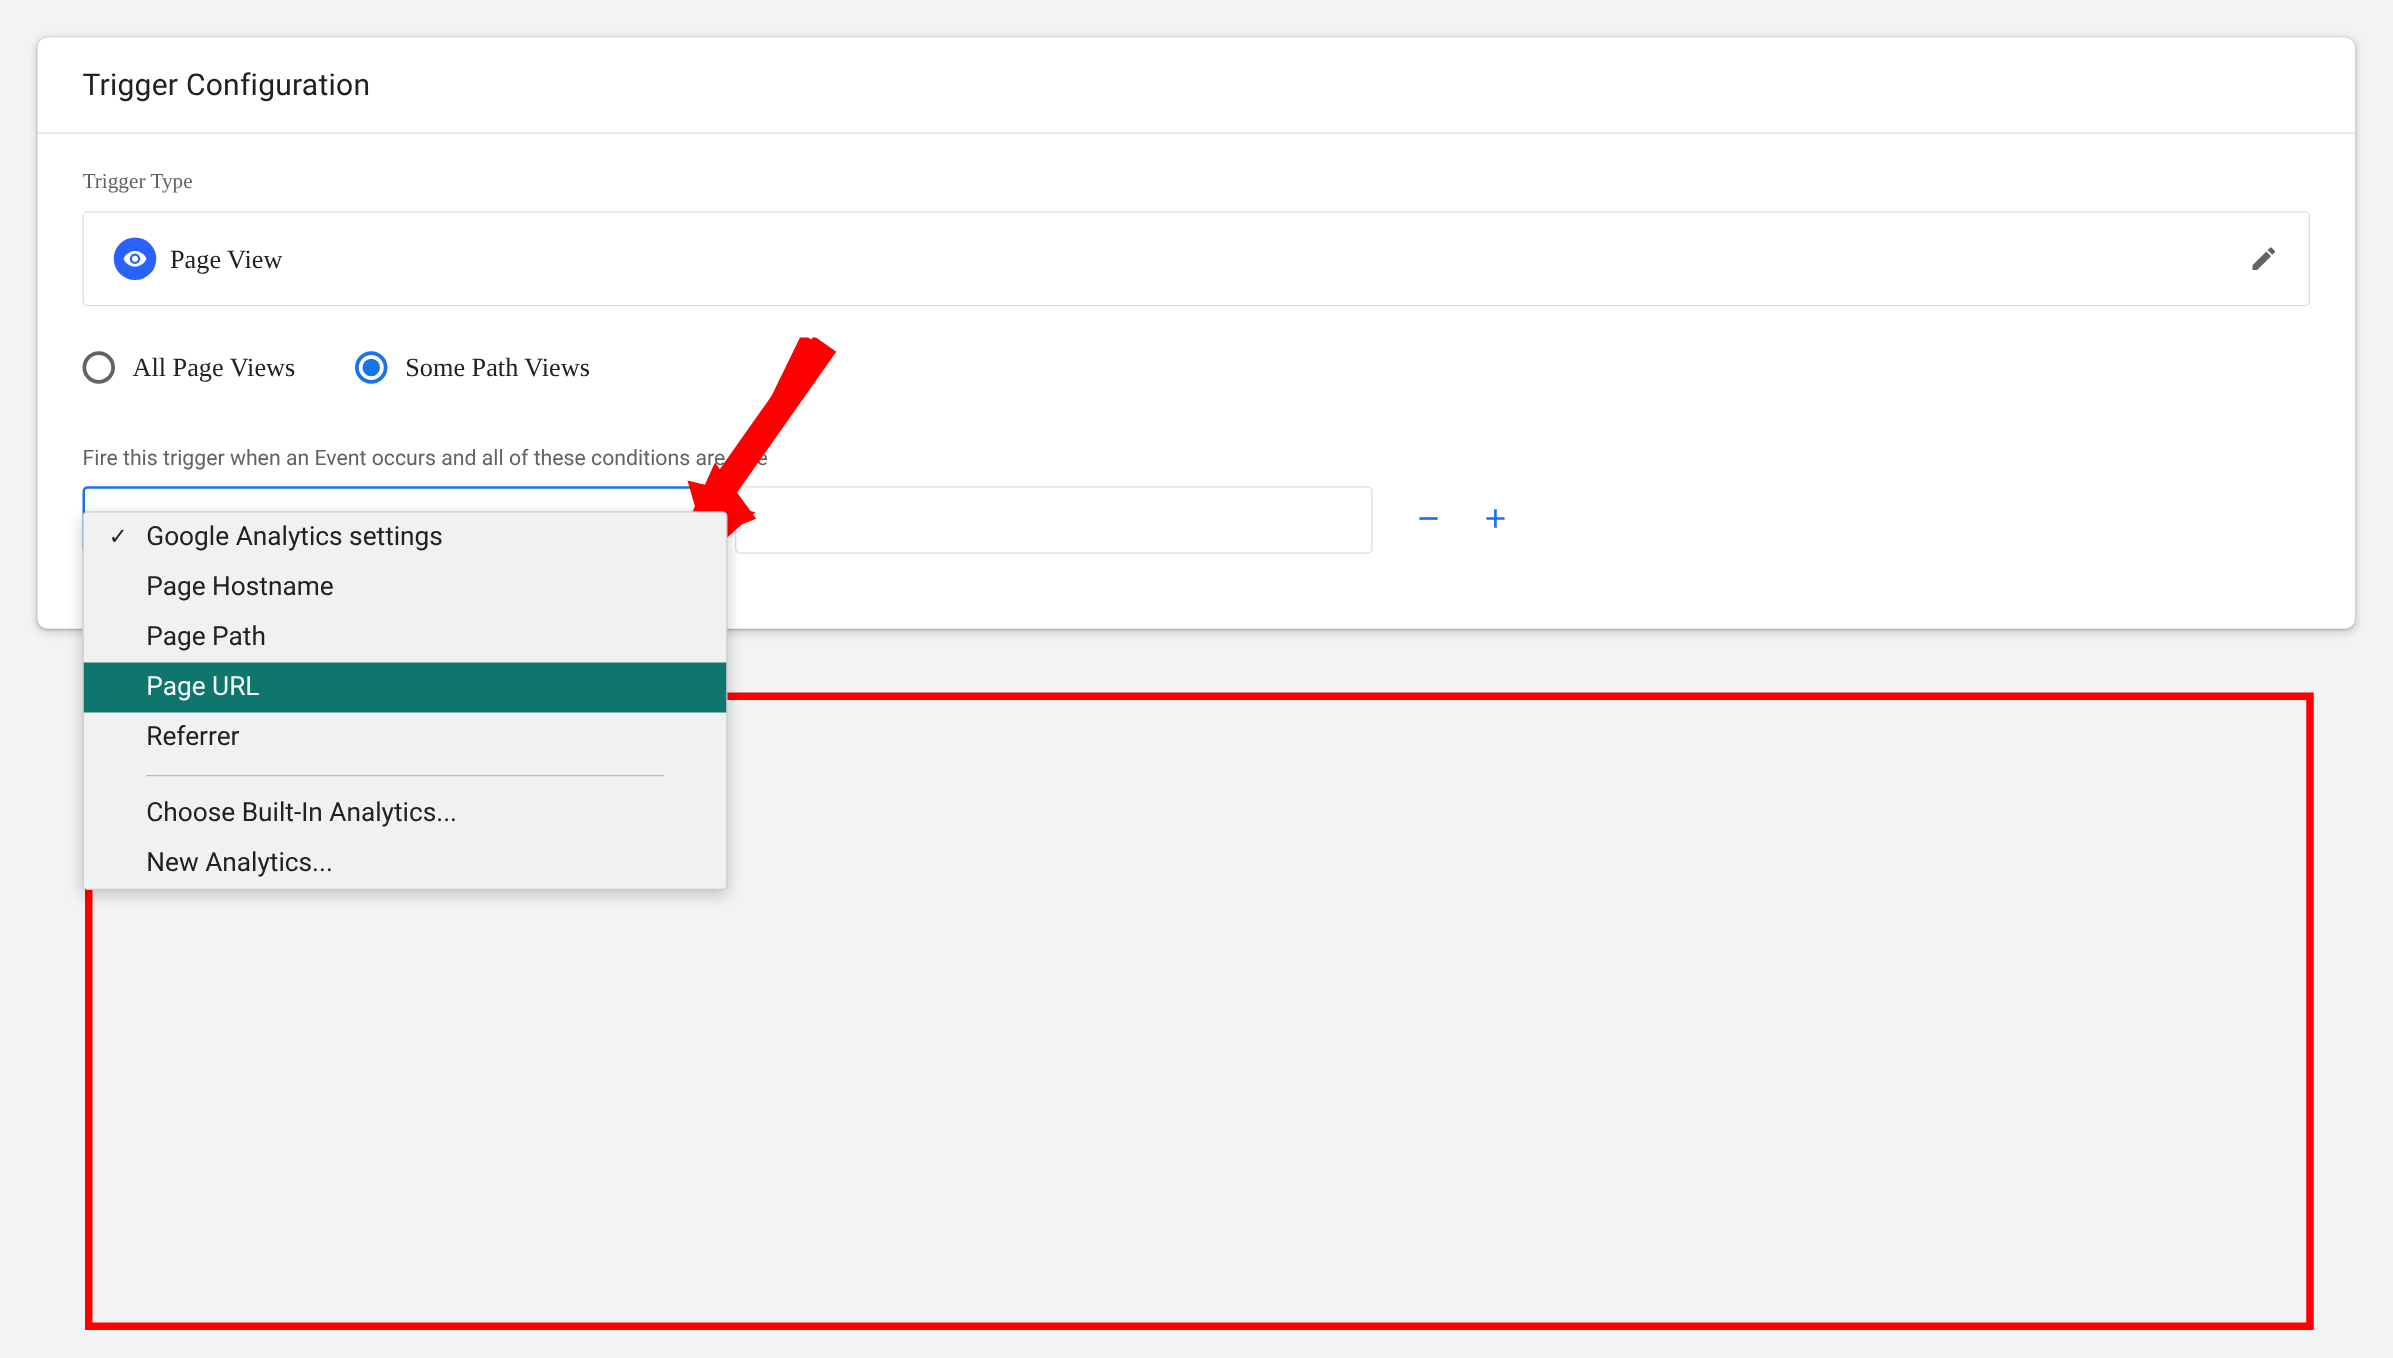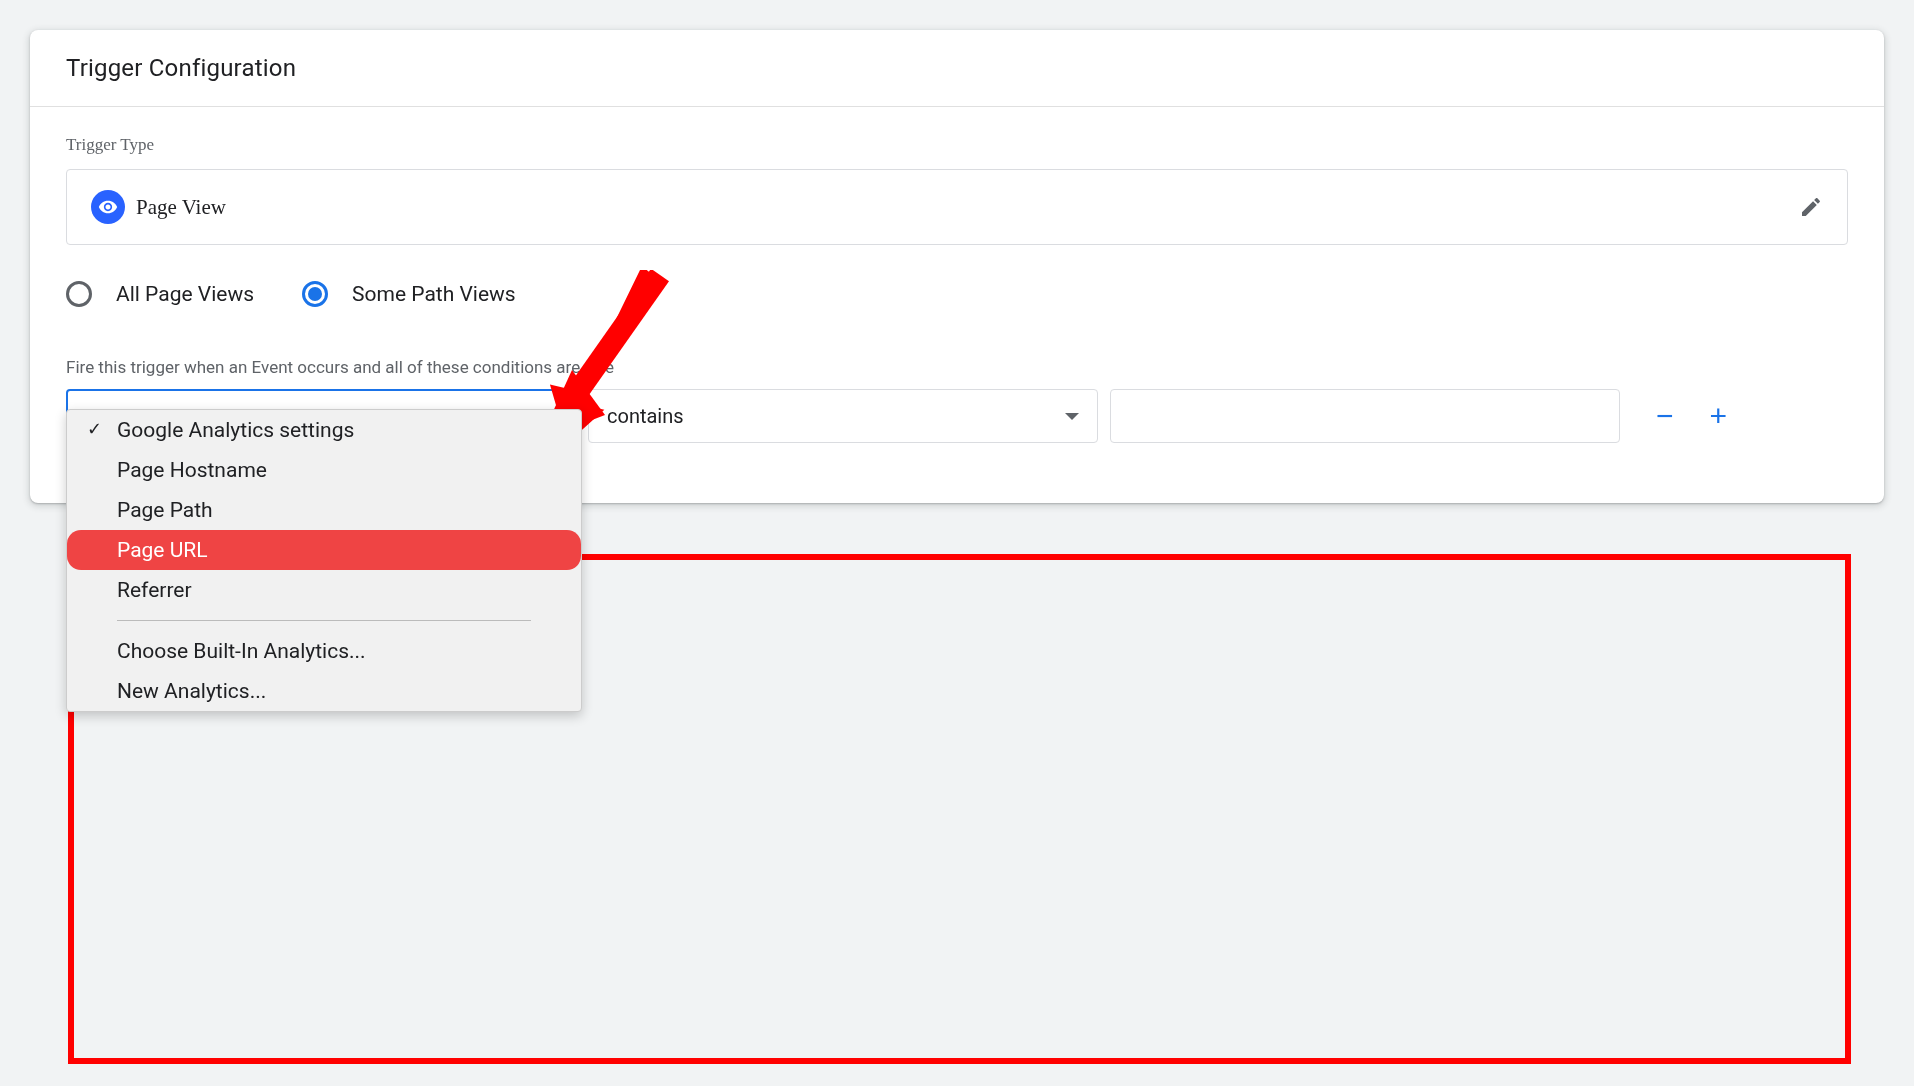--- a/index.html
+++ b/index.html
@@ -86,22 +86,23 @@
       padding: 0 36px;
     }
     .radio-group {
       display: flex;
       gap: 48px;
       margin-top: 16px;
     }
     .radio-option {
       display: flex;
       align-items: center;
-      gap: 24px;
-      cursor: pointer;
+      gap: 14px;
+      cursor: pointer;
+      font-family: Liberation Serif, serif;
     }
     .radio-circle {
       width: 26px;
       height: 26px;
       border-radius: 50%;
       display: flex;
       align-items: center;
       justify-content: center;
     }
     .radio-unchecked {
@@ -200,23 +201,22 @@
       cursor: pointer;
       position: relative;
     }
     .dropdown-item.checked::before {
       content: "✓";
       position: absolute;
       left: 20px;
       font-size: 18px;
     }
     .dropdown-item.highlighted {
-      background: #ef4444;
+      background: #0f766e;
       color: #fff;
-      border-radius: 14px;
     }
     .dropdown-divider {
       margin: 10px 50px;
       border: none;
       border-top: 1px solid #bbb;
     }
     .red-highlight {
       position: absolute;
       border: 6px solid #ff0000;
       pointer-events: none;
@@ -266,24 +266,20 @@
           </div>
           <span class="radio-label">Some Path Views</span>
         </div>
       </div>
     </div>
 
     <div class="conditions-section">
       <span class="conditions-label">Fire this trigger when an Event occurs and all of these conditions are true</span>
       <div class="condition-row">
         <div class="dropdown-field dropdown-var"></div>
-        <div class="dropdown-field dropdown-op">
-          <span class="dropdown-text">contains</span>
-          <div class="dropdown-arrow"></div>
-        </div>
         <div class="dropdown-field input-value">
           <span class="dropdown-text"></span>
         </div>
         <div class="row-actions">
           <span class="action-btn">−</span>
           <span class="action-btn">+</span>
         </div>
       </div>
 
       <div class="dropdown-menu" id="dropdown-menu">

